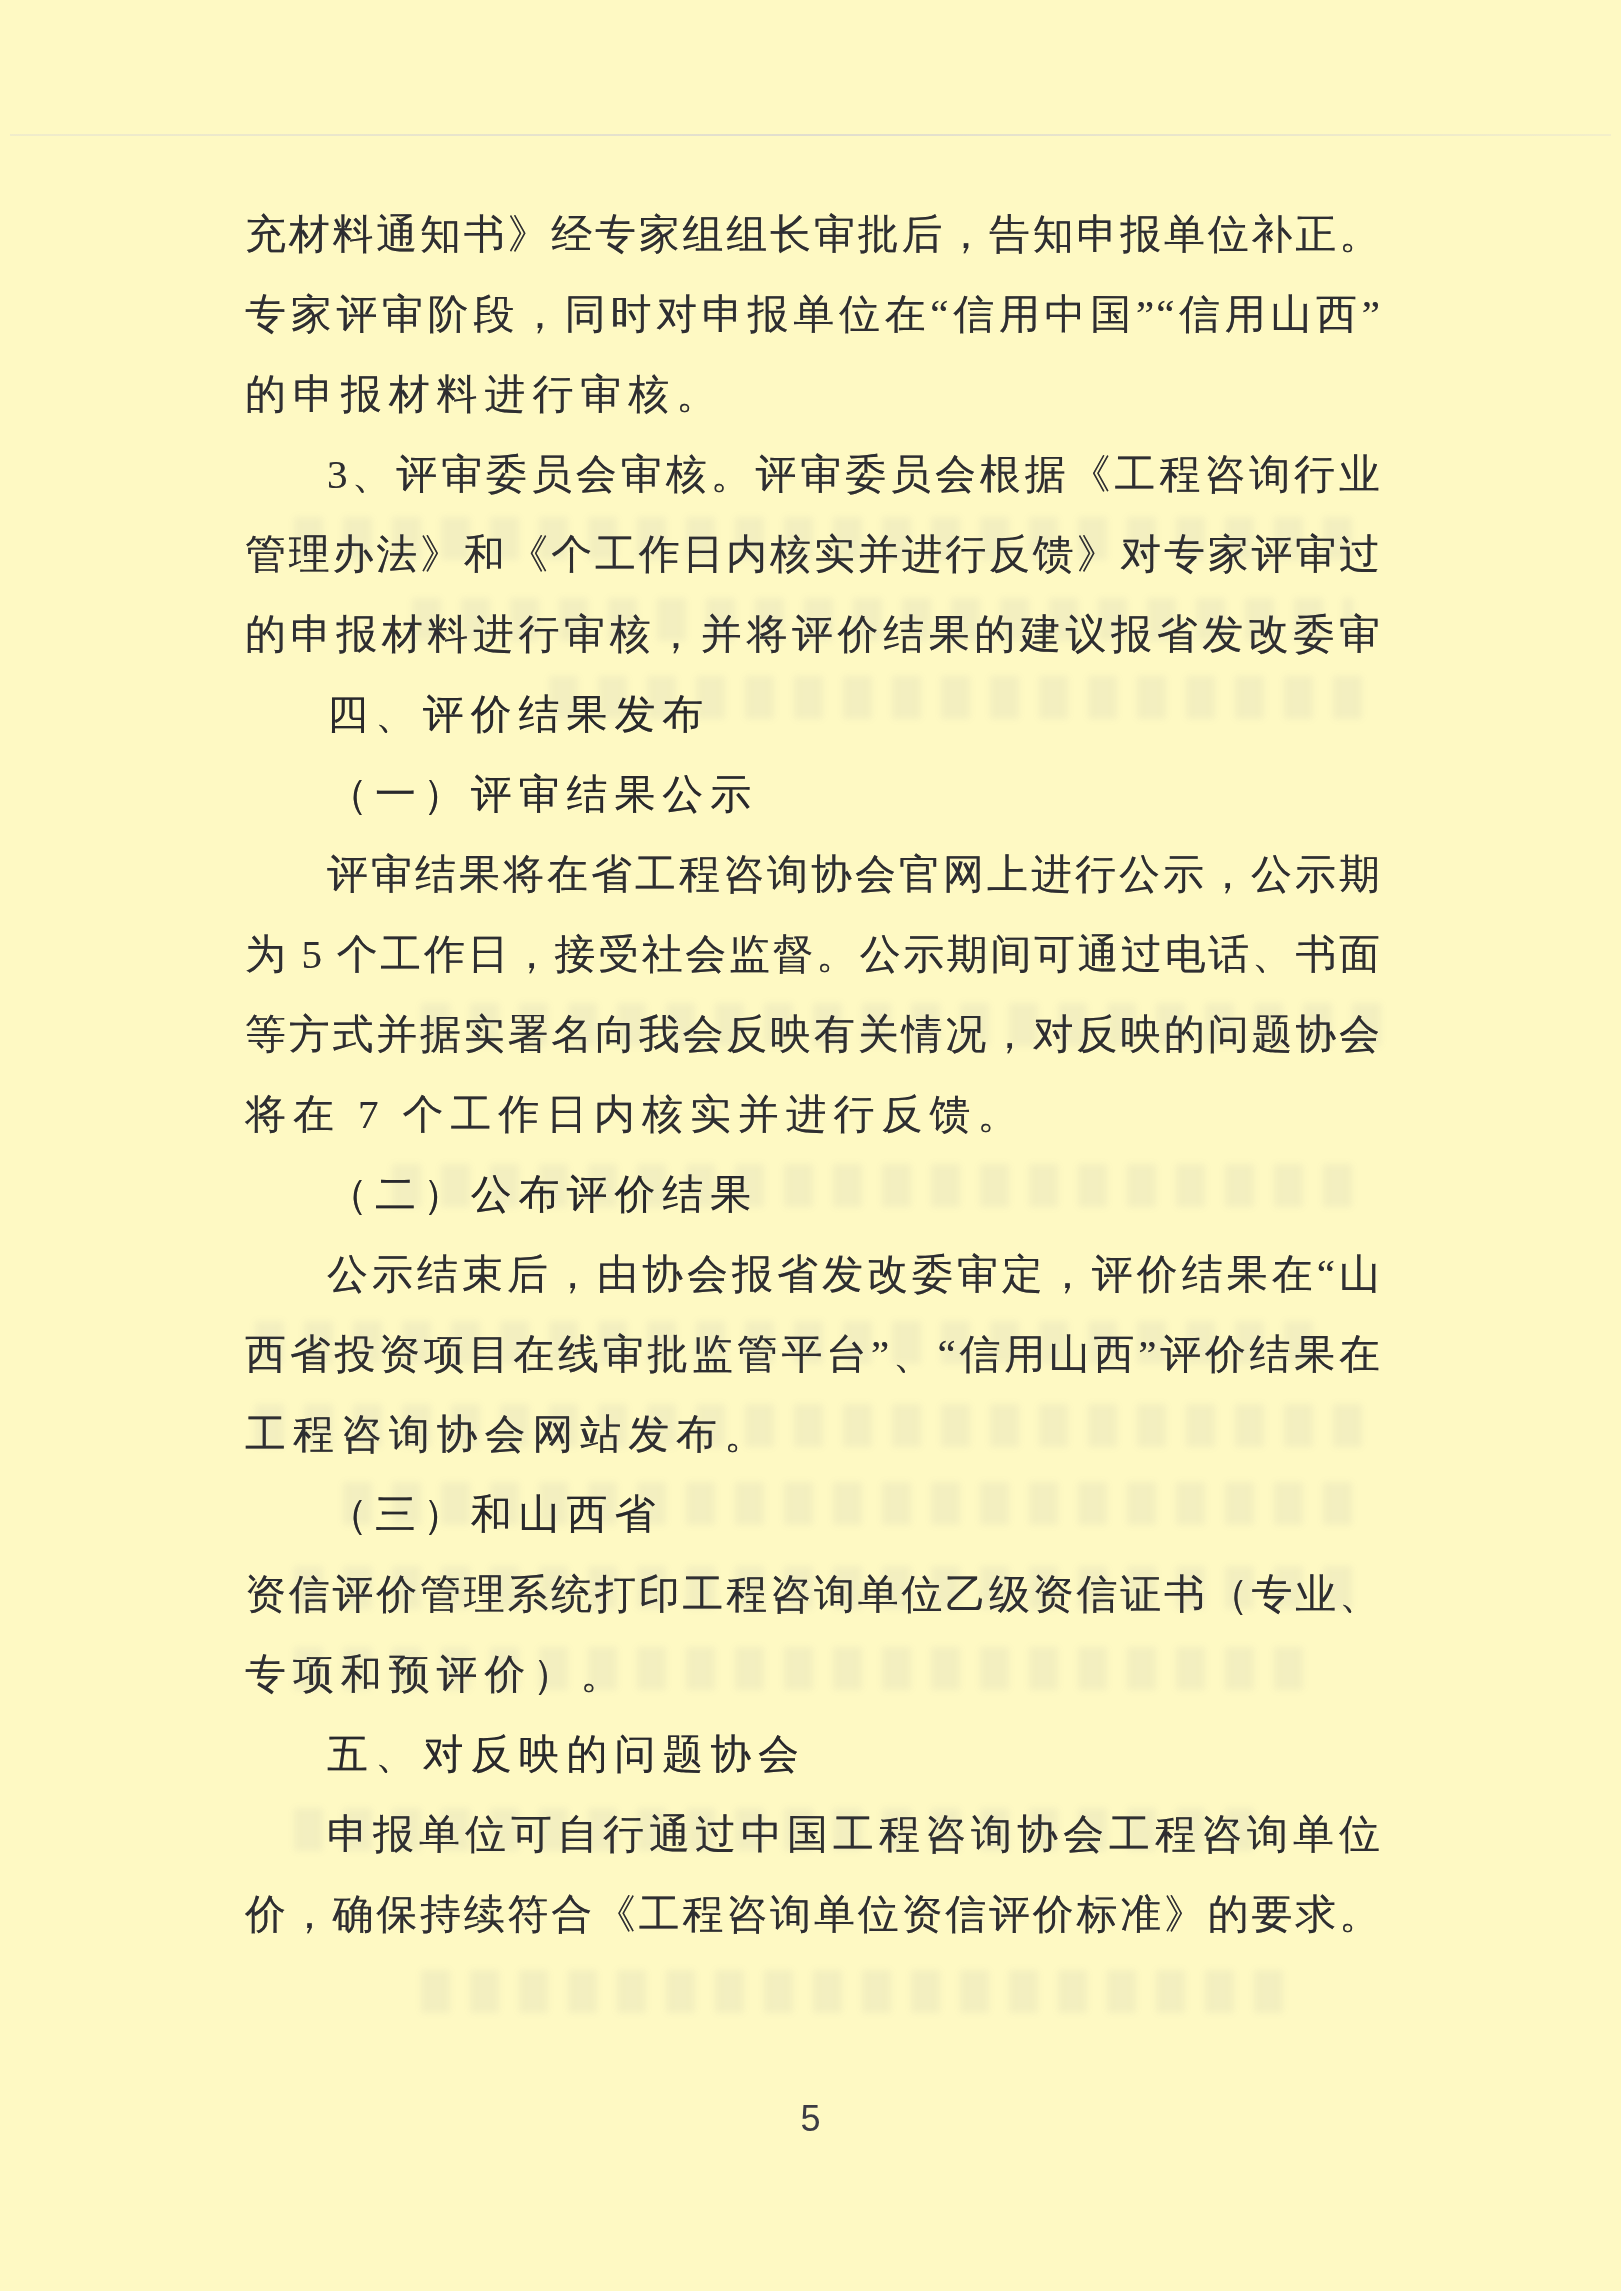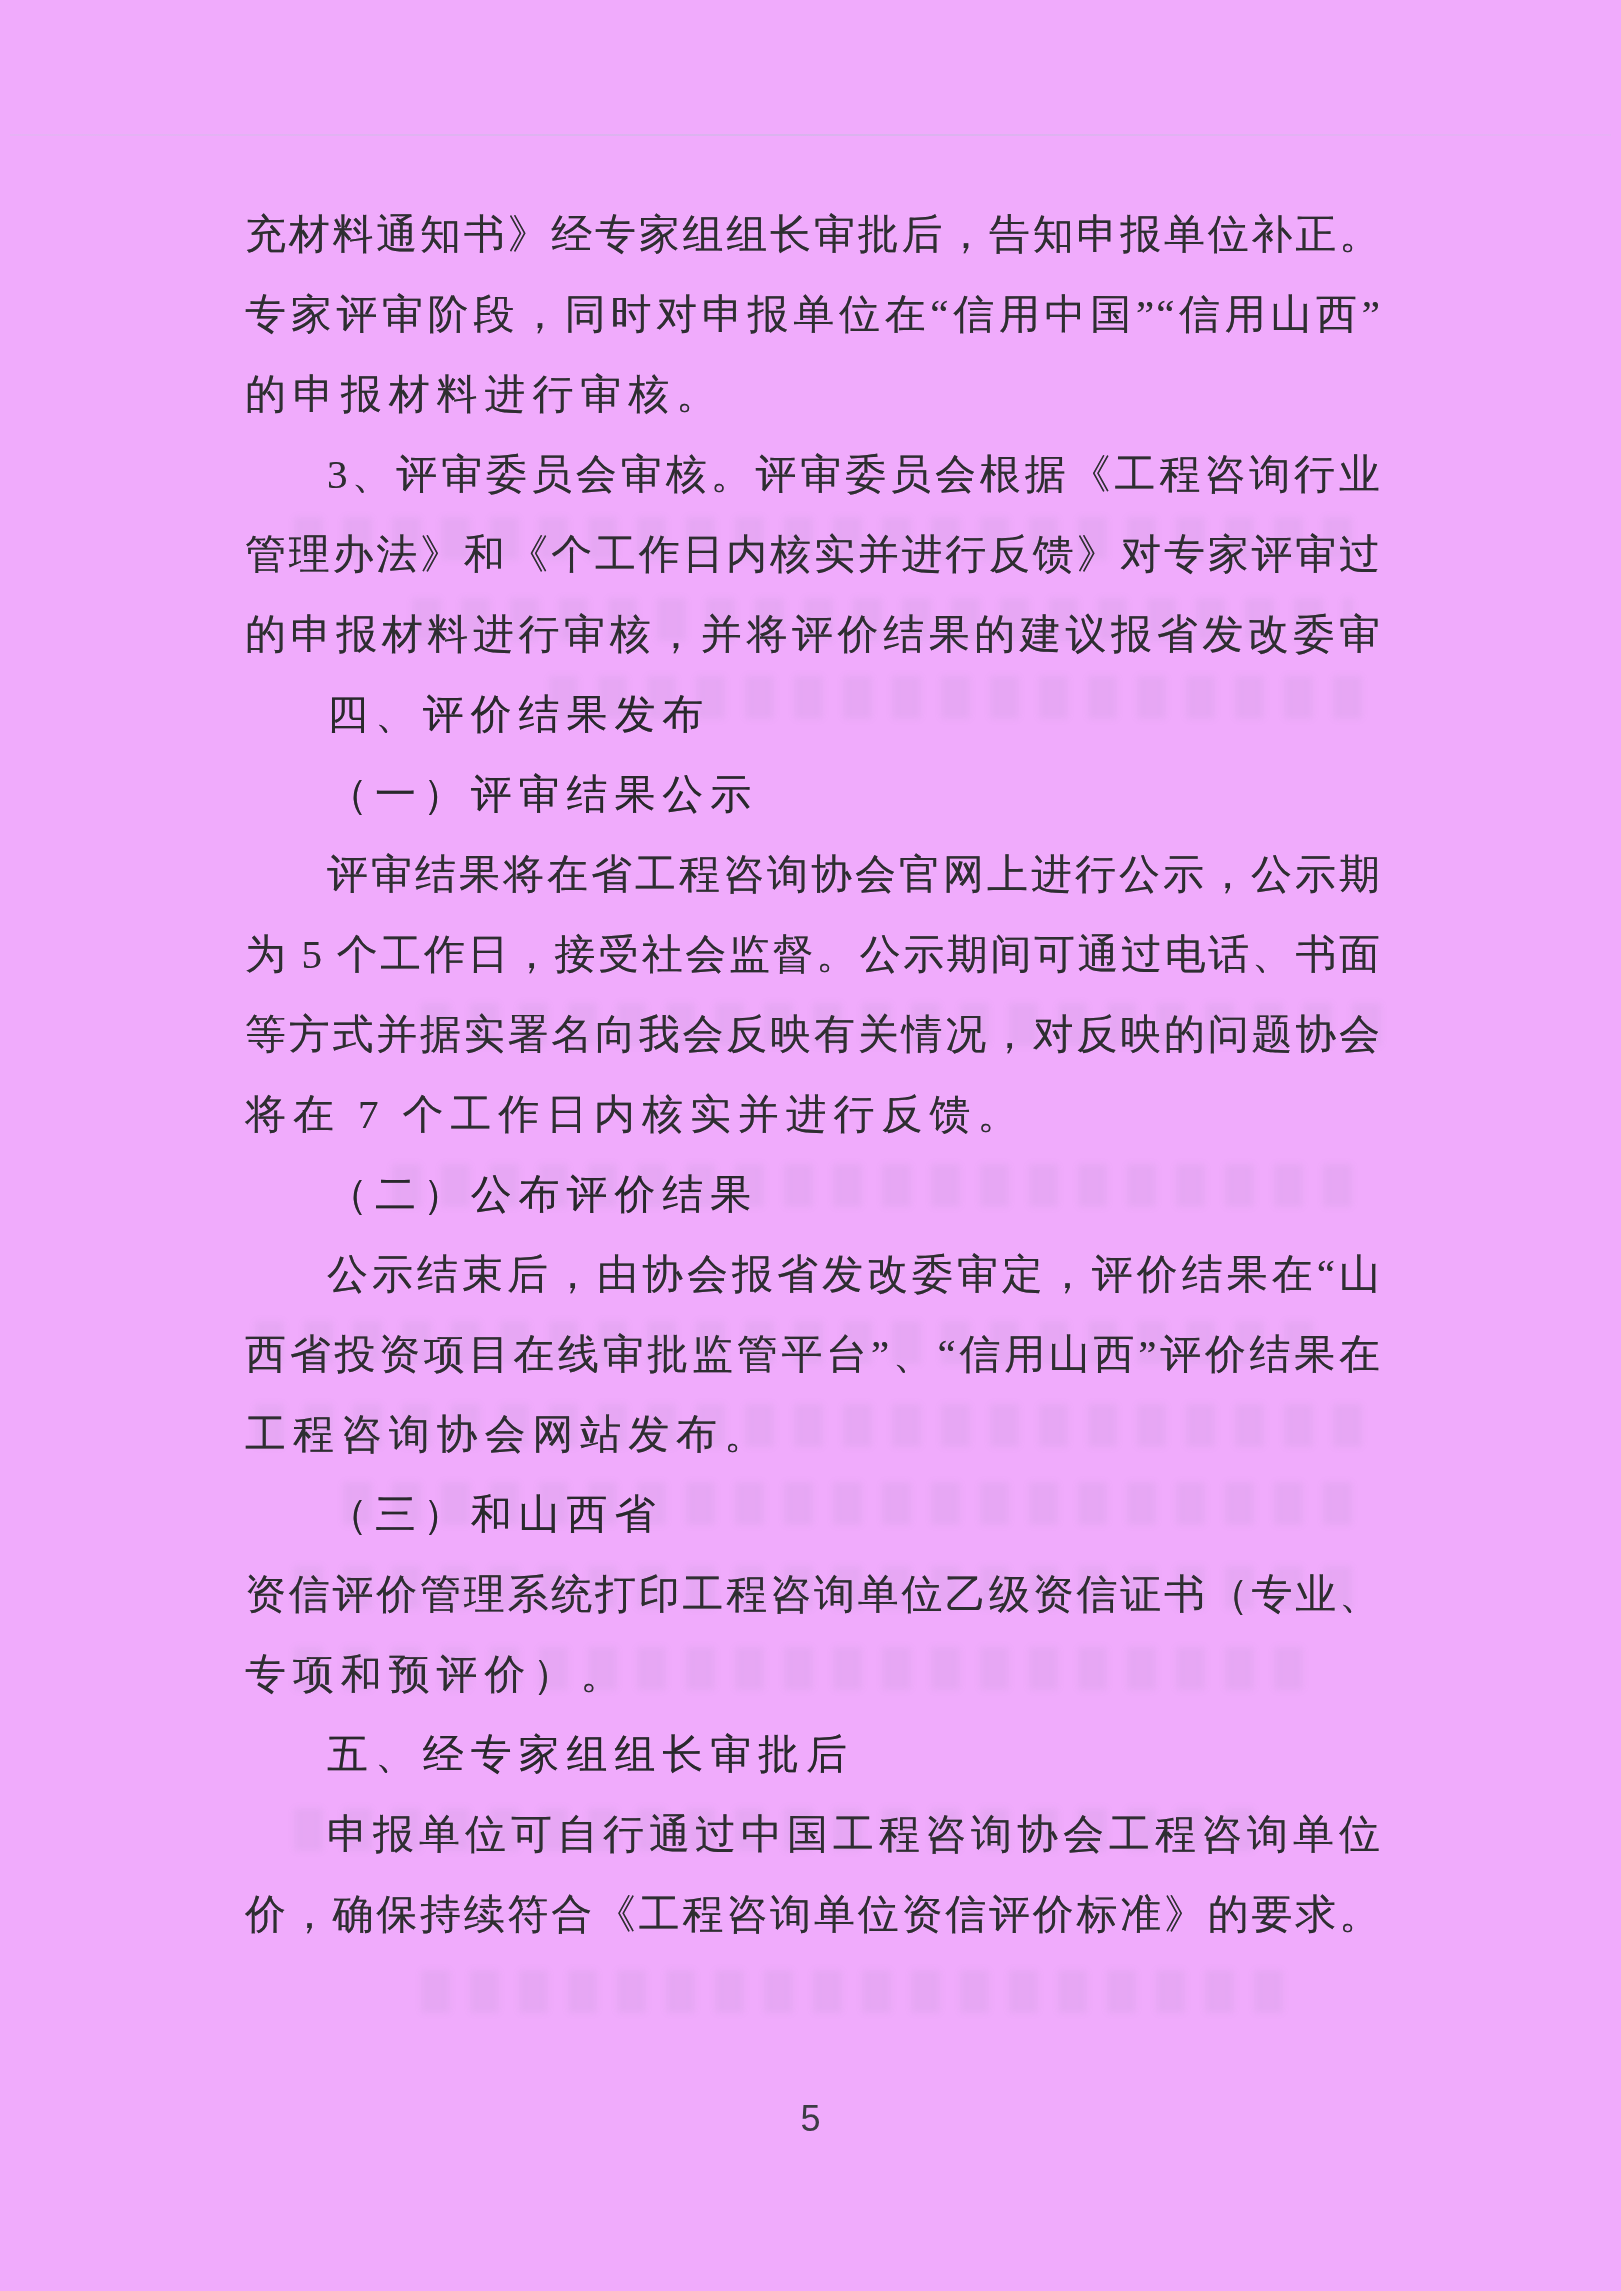--- a/index.html
+++ b/index.html
@@ -1,21 +1,21 @@
 <!DOCTYPE html>
 <html lang="zh"><head>
 <meta charset="utf-8">
 <style>
   html,body{margin:0;padding:0;background:#e9e9ec;}
   .page{
     position:relative;
     width:1621px;
     height:2292px;
     margin:0 auto;
-    background:#f0abfc;
+    background:#fef9c3;
     overflow:hidden;
     font-family:"Liberation Serif","DejaVu Serif",serif;
     color:#2e2e31;
   }
   
   .scan-line{
     position:absolute;
     left:9.8px; right:9.8px; top:134px;
     height:2px;
     background:linear-gradient(90deg, rgba(200,200,225,.25), rgba(190,190,220,.45), rgba(200,200,225,.2));
@@ -101,21 +101,21 @@
     <div class="line fill">为 5 个工作日，接受社会监督。公示期间可通过电话、书面</div>
     <div class="line fill">等方式并据实署名向我会反映有关情况，对反映的问题协会</div>
     <div class="line">将在 7 个工作日内核实并进行反馈。</div>
     <div class="line indent heading">（二）公布评价结果</div>
     <div class="line fill indent">公示结束后，由协会报省发改委审定，评价结果在“山</div>
     <div class="line fill">西省投资项目在线审批监管平台”、“信用山西”评价结果在</div>
     <div class="line">工程咨询协会网站发布。</div>
     <div class="line indent heading">（三）和山西省</div>
     <div class="line fill">资信评价管理系统打印工程咨询单位乙级资信证书（专业、</div>
     <div class="line">专项和预评价）。</div>
-    <div class="line indent heading">五、经专家组组长审批后</div>
+    <div class="line indent heading">五、对反映的问题协会</div>
     <div class="line fill indent">申报单位可自行通过中国工程咨询协会工程咨询单位</div>
     <div class="line fill">价，确保持续符合《工程咨询单位资信评价标准》的要求。</div>
   </div>
 
   <div class="page-number">5</div>
 
 </div>
 
 
 </body></html>

